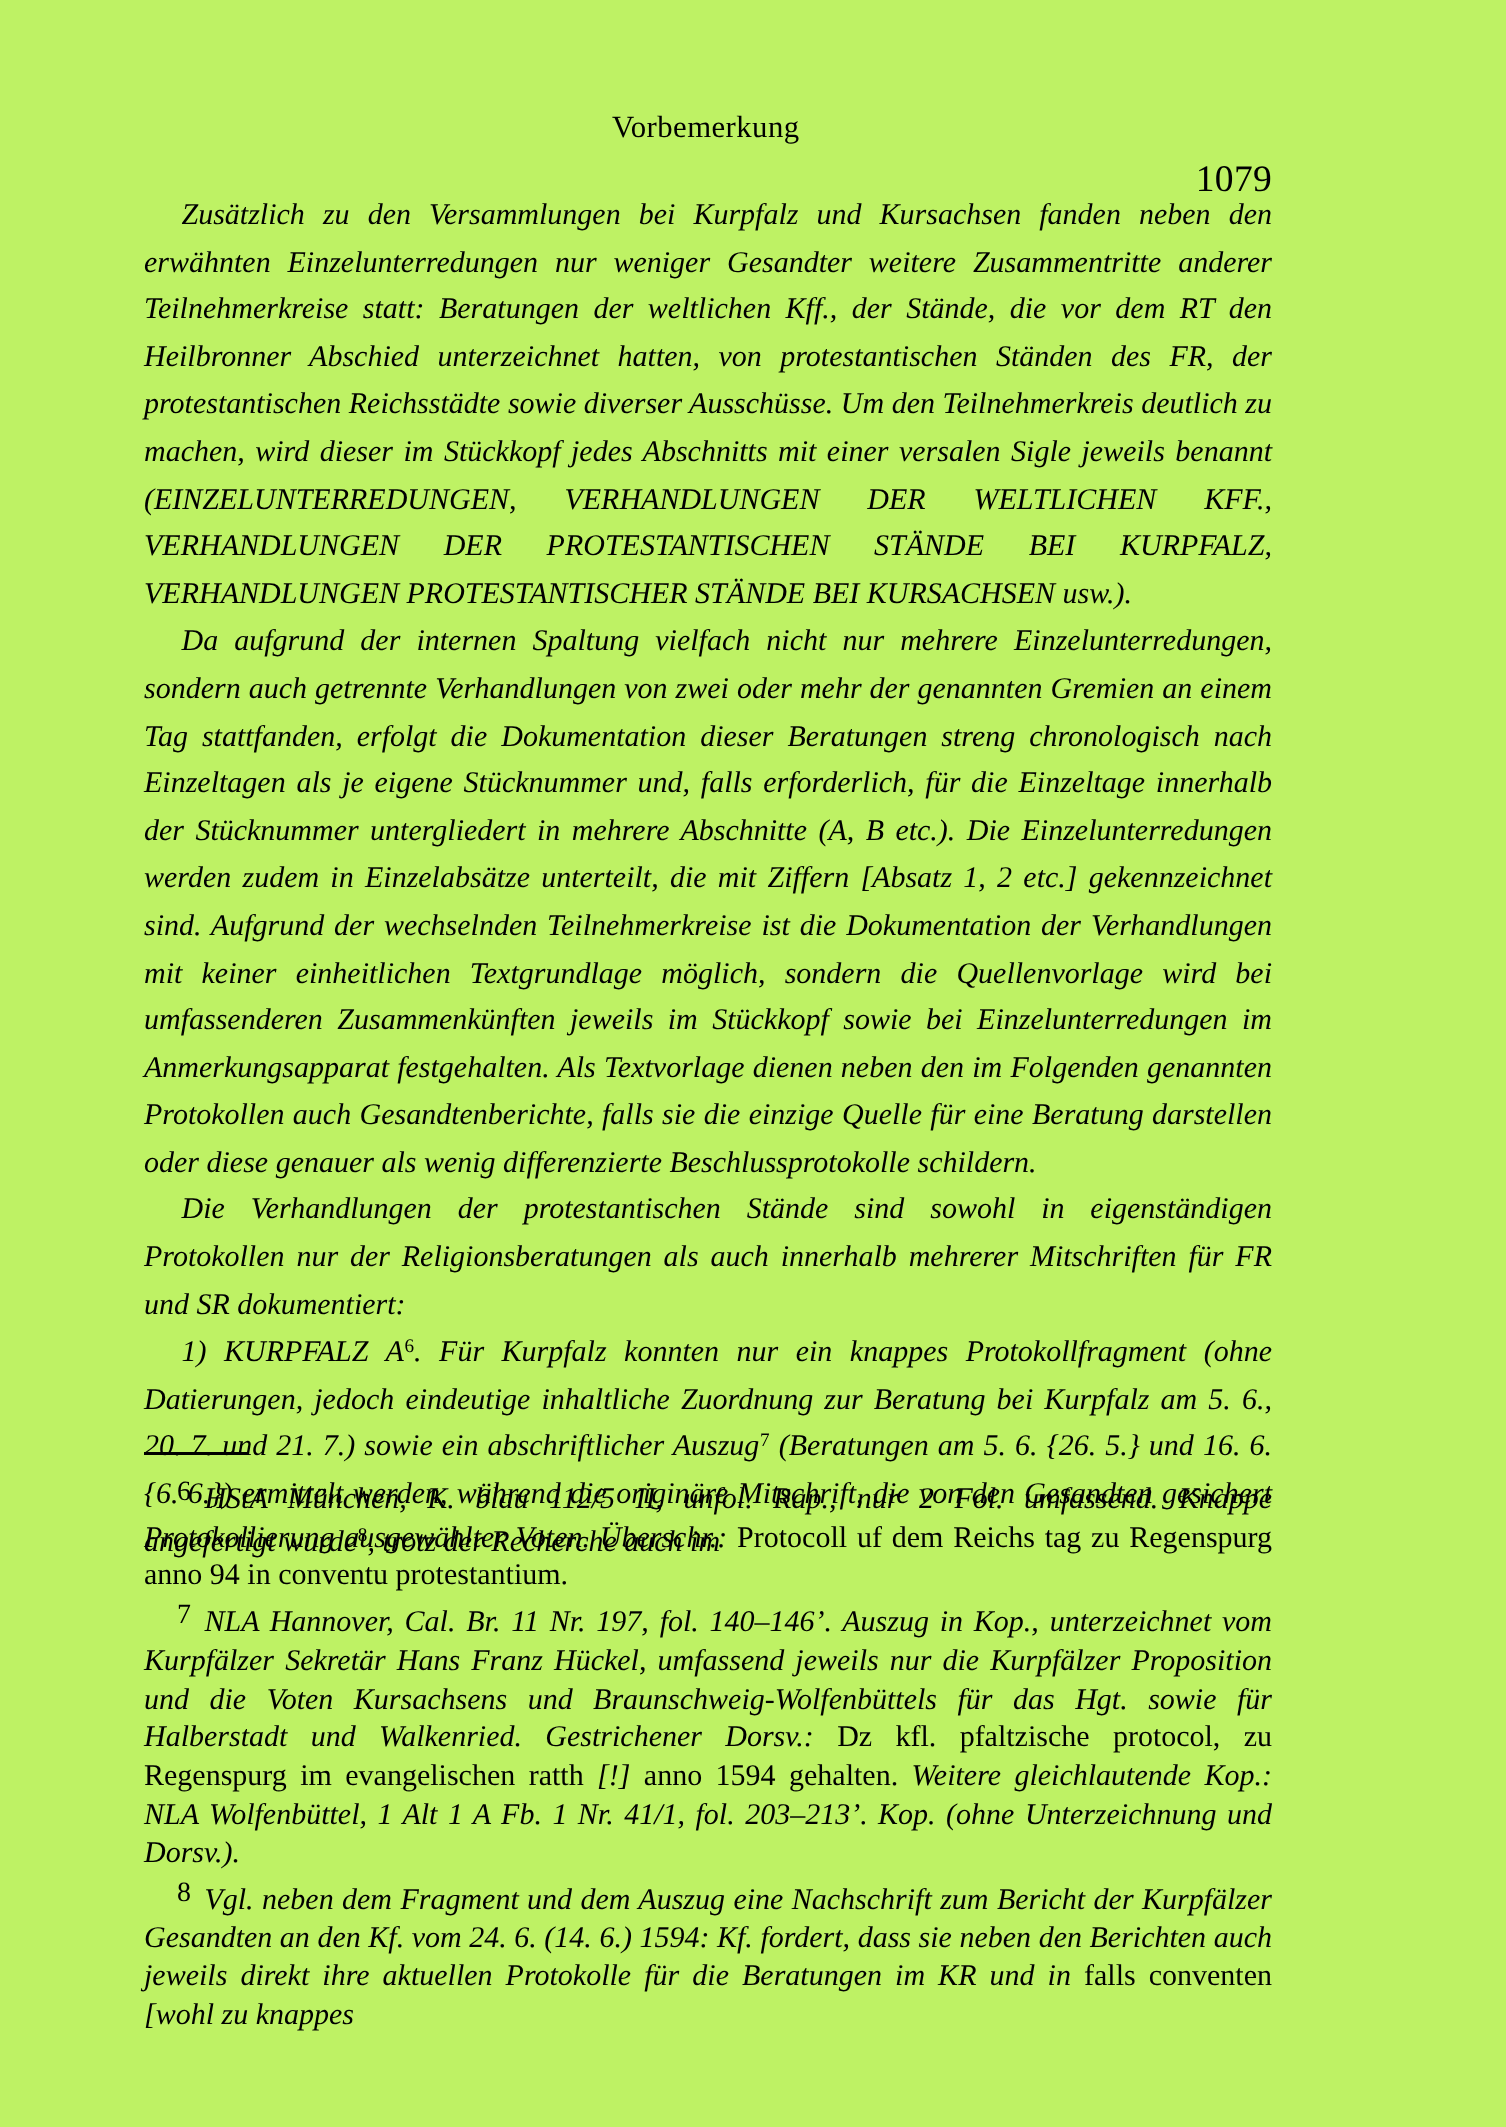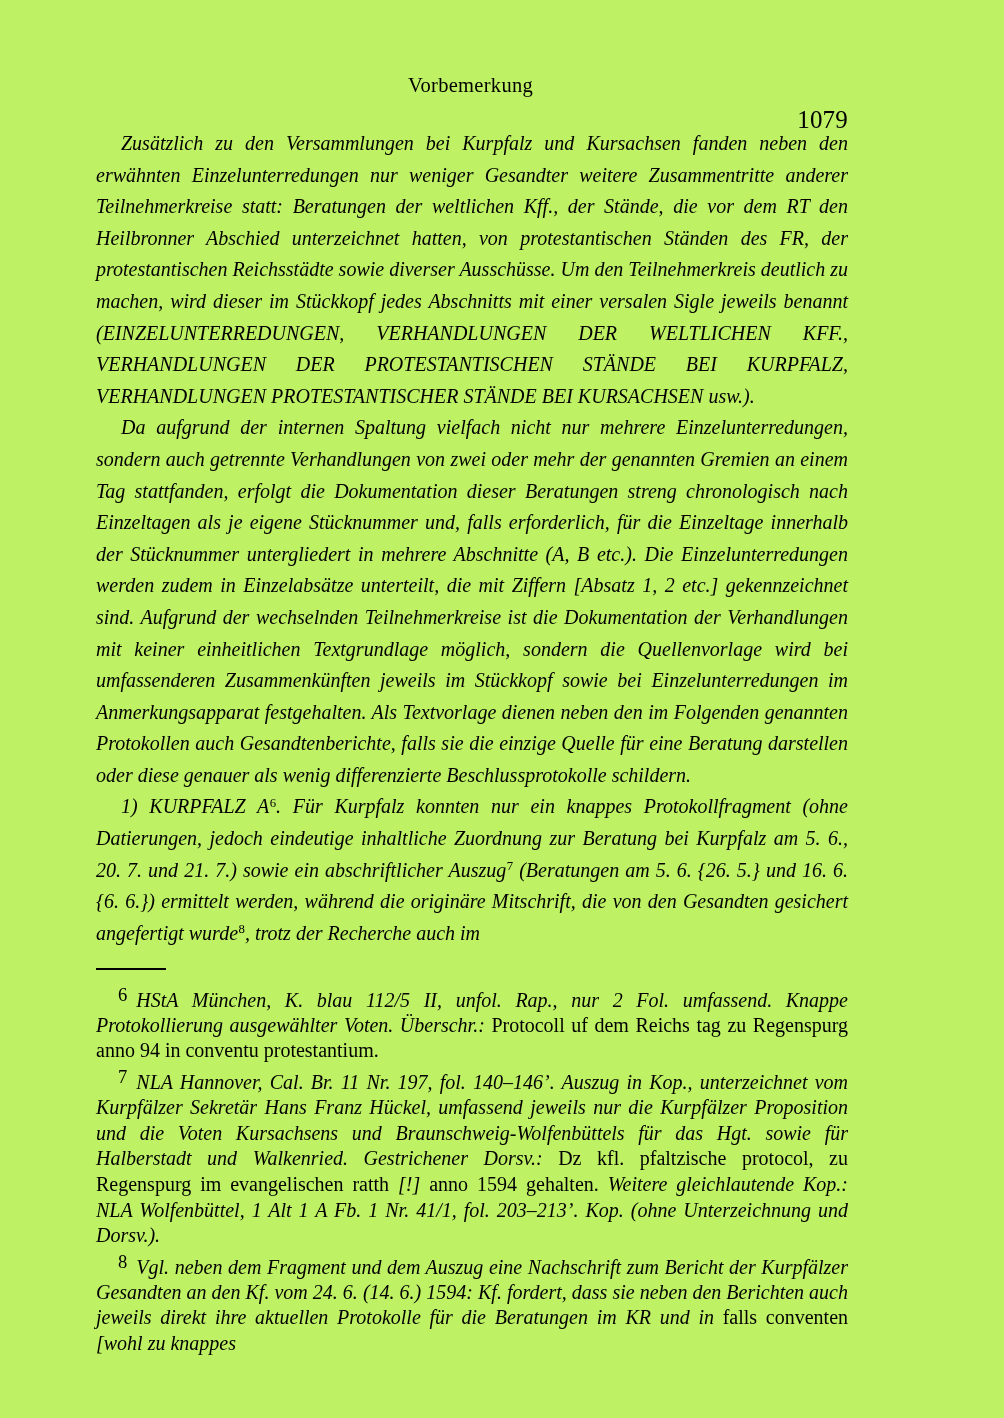--- a/index.html
+++ b/index.html
@@ -110,20 +110,21 @@
   <div class="content">
 
     <div class="runhead">
       <span class="runhead-title">Vorbemerkung</span>
       <span class="runhead-folio">1079</span>
     </div>
 
     <div class="body-block">
       <p class="para"><span>Zusätzlich zu den Versammlungen bei Kurpfalz und Kursachsen fanden neben den erwähnten Einzelunterredungen nur weniger Gesandter weitere Zusammentritte anderer Teilnehmerkreise statt: Beratungen der weltlichen Kff., der Stände, die vor dem RT den Heilbronner Abschied unterzeichnet hatten, von protestantischen Ständen des FR, der protestantischen Reichsstädte sowie diverser Ausschüsse. Um den Teilnehmerkreis deutlich zu machen, wird dieser im Stückkopf jedes Abschnitts mit einer versalen Sigle jeweils benannt (EINZELUNTERREDUNGEN, VERHANDLUNGEN DER WELTLICHEN KFF., VERHANDLUNGEN DER PROTESTANTISCHEN STÄNDE BEI KURPFALZ, VERHANDLUNGEN PROTESTANTISCHER STÄNDE BEI KURSACHSEN usw.).</span></p>
       <p class="para"><span>Da aufgrund der internen Spaltung vielfach nicht nur mehrere Einzelunterredungen, sondern auch getrennte Verhandlungen von zwei oder mehr der genannten Gremien an einem Tag stattfanden, erfolgt die Dokumentation dieser Beratungen streng chronologisch nach Einzeltagen als je eigene Stücknummer und, falls erforderlich, für die Einzeltage innerhalb der Stücknummer untergliedert in mehrere Abschnitte (A, B etc.). Die Einzelunterredungen werden zudem in Einzelabsätze unterteilt, die mit Ziffern [Absatz 1, 2 etc.] gekennzeichnet sind. Aufgrund der wechselnden Teilnehmerkreise ist die Dokumentation der Verhandlungen mit keiner einheitlichen Textgrundlage möglich, sondern die Quellenvorlage wird bei umfassenderen Zusammenkünften jeweils im Stückkopf sowie bei Einzelunterredungen im Anmerkungsapparat festgehalten. Als Textvorlage dienen neben den im Folgenden genannten Protokollen auch Gesandtenberichte, falls sie die einzige Quelle für eine Beratung darstellen oder diese genauer als wenig differenzierte Beschlussprotokolle schildern.</span></p>
+      <p class="para"><span>Die Verhandlungen der protestantischen Stände sind sowohl in eigenständigen Protokollen nur der Religionsberatungen als auch innerhalb mehrerer Mitschriften für FR und SR dokumentiert:</span></p>
       <p class="para"><span>1) KURPFALZ A</span><sup class="fnref">6</sup><span>. Für Kurpfalz konnten nur ein knappes Protokollfragment (ohne Datierungen, jedoch eindeutige inhaltliche Zuordnung zur Beratung bei Kurpfalz am 5. 6., 20. 7. und 21. 7.) sowie ein abschriftlicher Auszug</span><sup class="fnref">7</sup><span> (Beratungen am 5. 6. {26. 5.} und 16. 6. {6. 6.}) ermittelt werden, während die originäre Mitschrift, die von den Gesandten gesichert angefertigt wurde</span><sup class="fnref">8</sup><span>, trotz der Recherche auch im</span></p>
     </div>
 
   </div>
 
   <div class="fn-area">
     <div class="fn-rule"></div>
     <p class="fn"><span class="fnnum">6</span><span>HStA München, K. blau 112/5 II, unfol. Rap., nur 2 Fol. umfassend. Knappe Protokollierung ausgewählter Voten. Überschr.: </span><span class="up">Protocoll uf dem Reichs tag zu Regenspurg anno 94 in conventu protestantium.</span></p>
     <p class="fn"><span class="fnnum">7</span><span>NLA Hannover, Cal. Br. 11 Nr. 197, fol. 140–146’. Auszug in Kop., unterzeichnet vom Kurpfälzer Sekretär Hans Franz Hückel, umfassend jeweils nur die Kurpfälzer Proposition und die Voten Kursachsens und Braunschweig-Wolfenbüttels für das Hgt. sowie für Halberstadt und Walkenried. Gestrichener Dorsv.: </span><span class="up">Dz kfl. pfaltzische protocol, zu Regenspurg im evangelischen ratth </span><span>[!]</span><span class="up"> anno 1594 gehalten. </span><span>Weitere gleichlautende Kop.: NLA Wolfenbüttel, 1 Alt 1 A Fb. 1 Nr. 41/1, fol. 203–213’. Kop. (ohne Unterzeichnung und Dorsv.).</span></p>
     <p class="fn"><span class="fnnum">8</span><span>Vgl. neben dem Fragment und dem Auszug eine Nachschrift zum Bericht der Kurpfälzer Gesandten an den Kf. vom 24. 6. (14. 6.) 1594: Kf. fordert, dass sie neben den Berichten auch jeweils direkt ihre aktuellen Protokolle für die Beratungen im KR und in </span><span class="up">falls conventen </span><span>[wohl zu knappes</span></p>

